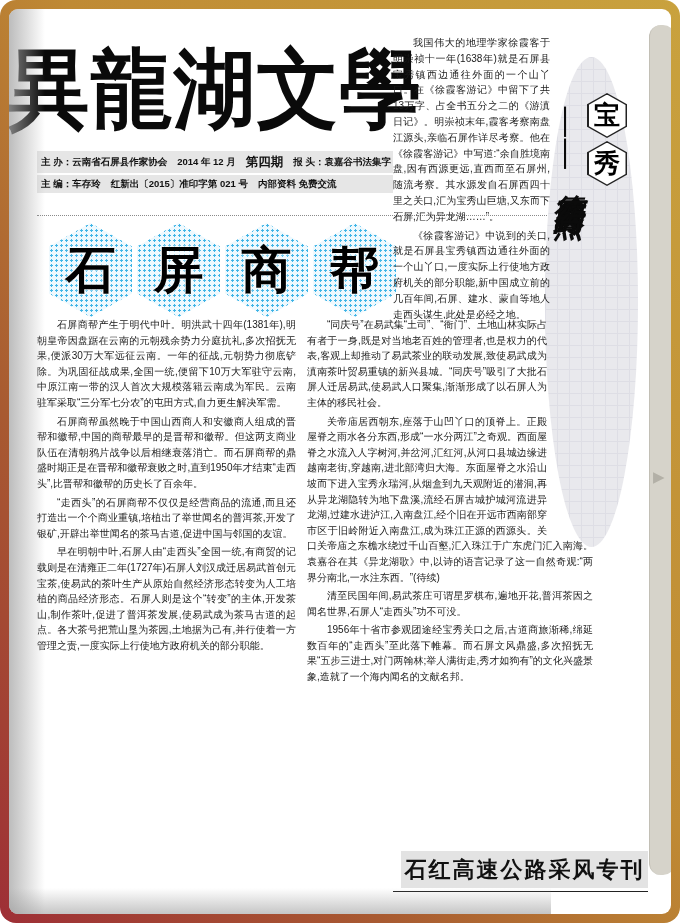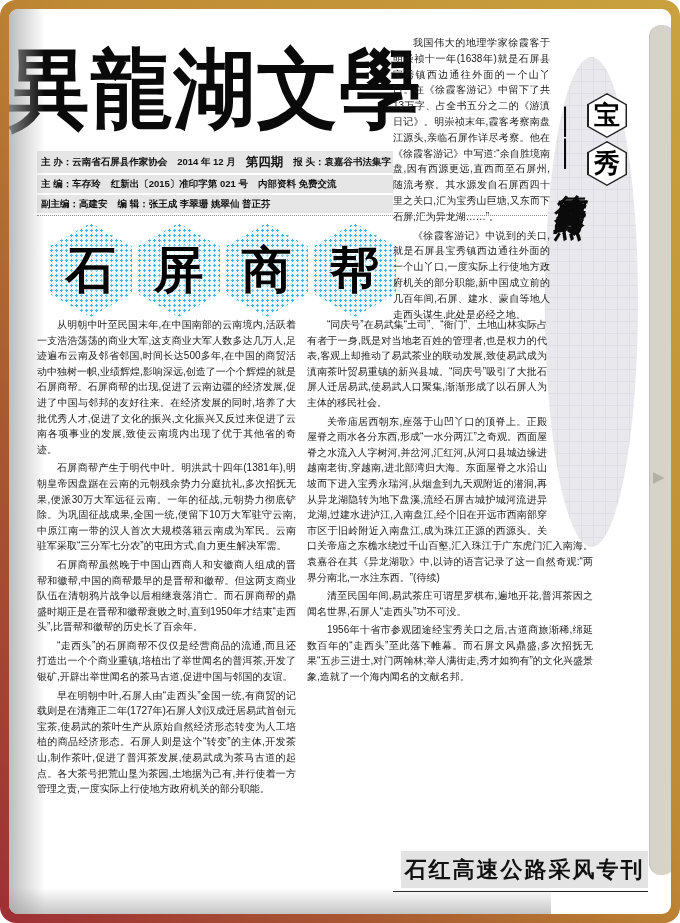--- a/index.html
+++ b/index.html
@@ -88,24 +88,20 @@
         <span class="c">主  办：云南省石屏县作家协会</span>
         <span class="c">2014 年 12 月</span>
         <span class="c big">第四期</span>
         <span class="c">报  头：袁嘉谷书法集字</span>
       </div>
       <div class="row">
         <span class="c">主  编：车存玲</span>
         <span class="c">红新出〔2015〕准印字第 021 号</span>
         <span class="c">内部资料  免费交流</span>
       </div>
-      <div class="row">
-        <span class="c">副主编：高建安</span>
-        <span class="c">编  辑：张王成  李翠珊  姚翠仙  普正芬</span>
-      </div>
     </div>
 
     <div class="dotted"></div>
 
     <div class="hexband">
       <div class="hexd">
           <span>石</span>
         </div>
       <div class="hexd">
           <span>屏</span>
@@ -128,21 +124,20 @@
     <div class="vtitle">——徐霞客西行的终点</div>
 
     <div class="col colR">
       <p>我国伟大的地理学家徐霞客于明崇祯十一年(1638年)就是石屏县宝秀镇西边通往外面的一个山丫口。在《徐霞客游记》中留下了共13万字、占全书五分之二的《游滇日记》。明崇祯末年,霞客考察南盘江源头,亲临石屏作详尽考察。他在《徐霞客游记》中写道:“余自胜境南盘,因有西源更远,直西而至石屏州,随流考察。其水源发自石屏西四十里之关口,汇为宝秀山巨塘,又东而下石屏,汇为异龙湖……”。</p>
       <p>《徐霞客游记》中说到的关口,就是石屏县宝秀镇西边通往外面的一个山丫口,一度实际上行使地方政府机关的部分职能,新中国成立前的几百年间,石屏、建水、蒙自等地人走西头谋生,此处是必经之地。</p>
 
     </div>
 
     <div class="cols">
       <div class="colL">
-        <p>从明朝中叶至民国末年,在中国南部的云南境内,活跃着一支浩浩荡荡的商业大军,这支商业大军人数多达几万人,足迹遍布云南及邻省邻国,时间长达500多年,在中国的商贸活动中独树一帜,业绩辉煌,影响深远,创造了一个个辉煌的就是石屏商帮。石屏商帮的出现,促进了云南边疆的经济发展,促进了中国与邻邦的友好往来。在经济发展的同时,培养了大批优秀人才,促进了文化的振兴,文化振兴又反过来促进了云南各项事业的发展,致使云南境内出现了优于其他省的奇迹。</p>
         <p>石屏商帮产生于明代中叶。明洪武十四年(1381年),明朝皇帝因盘踞在云南的元朝残余势力分庭抗礼,多次招抚无果,便派30万大军远征云南。一年的征战,元朝势力彻底铲除。为巩固征战成果,全国一统,便留下10万大军驻守云南,中原江南一带的汉人首次大规模落籍云南成为军民。云南驻军采取“三分军七分农”的屯田方式,自力更生解决军需。</p>
         <p>石屏商帮虽然晚于中国山西商人和安徽商人组成的晋帮和徽帮,中国的商帮最早的是晋帮和徽帮。但这两支商业队伍在清朝鸦片战争以后相继衰落消亡。而石屏商帮的鼎盛时期正是在晋帮和徽帮衰败之时,直到1950年才结束“走西头”,比晋帮和徽帮的历史长了百余年。</p>
         <p>“走西头”的石屏商帮不仅仅是经营商品的流通,而且还打造出一个个商业重镇,培植出了举世闻名的普洱茶,开发了银矿,开辟出举世闻名的茶马古道,促进中国与邻国的友谊。</p>
         <p>早在明朝中叶,石屏人由“走西头”全国一统,有商贸的记载则是在清雍正二年(1727年)石屏人刘汉成迁居易武首创元宝茶,使易武的茶叶生产从原始自然经济形态转变为人工培植的商品经济形态。石屏人则是这个“转变”的主体,开发茶山,制作茶叶,促进了普洱茶发展,使易武成为茶马古道的起点。各大茶号把荒山垦为茶园,土地据为己有,并行使着一方管理之责,一度实际上行使地方政府机关的部分职能。</p>
       </div>
       <div class="colM">
         <div class="spacer"></div>
         <p>“同庆号”在易武集“土司”、“衙门”、土地山林实际占有者于一身,既是对当地老百姓的管理者,也是权力的代表,客观上却推动了易武茶业的联动发展,致使易武成为滇南茶叶贸易重镇的新兴县城。“同庆号”吸引了大批石屏人迁居易武,使易武人口聚集,渐渐形成了以石屏人为主体的移民社会。</p>
         <p>关帝庙居西朝东,座落于山凹丫口的顶脊上。正殿屋脊之雨水各分东西,形成“一水分两江”之奇观。西面屋脊之水流入人字树河,并岔河,汇红河,从河口县城边缘进越南老街,穿越南,进北部湾归大海。东面屋脊之水沿山坡而下进入宝秀永瑞河,从烟盒到九天观附近的潜洞,再从异龙湖隐转为地下盘溪,流经石屏古城护城河流进异龙湖,过建水进泸江,入南盘江,经个旧在开远市西南部穿市区于旧岭附近入南盘江,成为珠江正源的西源头。关口关帝庙之东檐水绕过千山百壑,汇入珠江于广东虎门汇入南海。袁嘉谷在其《异龙湖歌》中,以诗的语言记录了这一自然奇观:“两界分南北,一水注东西。”(待续)</p>
         <p>清至民国年间,易武茶庄可谓星罗棋布,遍地开花,普洱茶因之闻名世界,石屏人“走西头”功不可没。</p>

